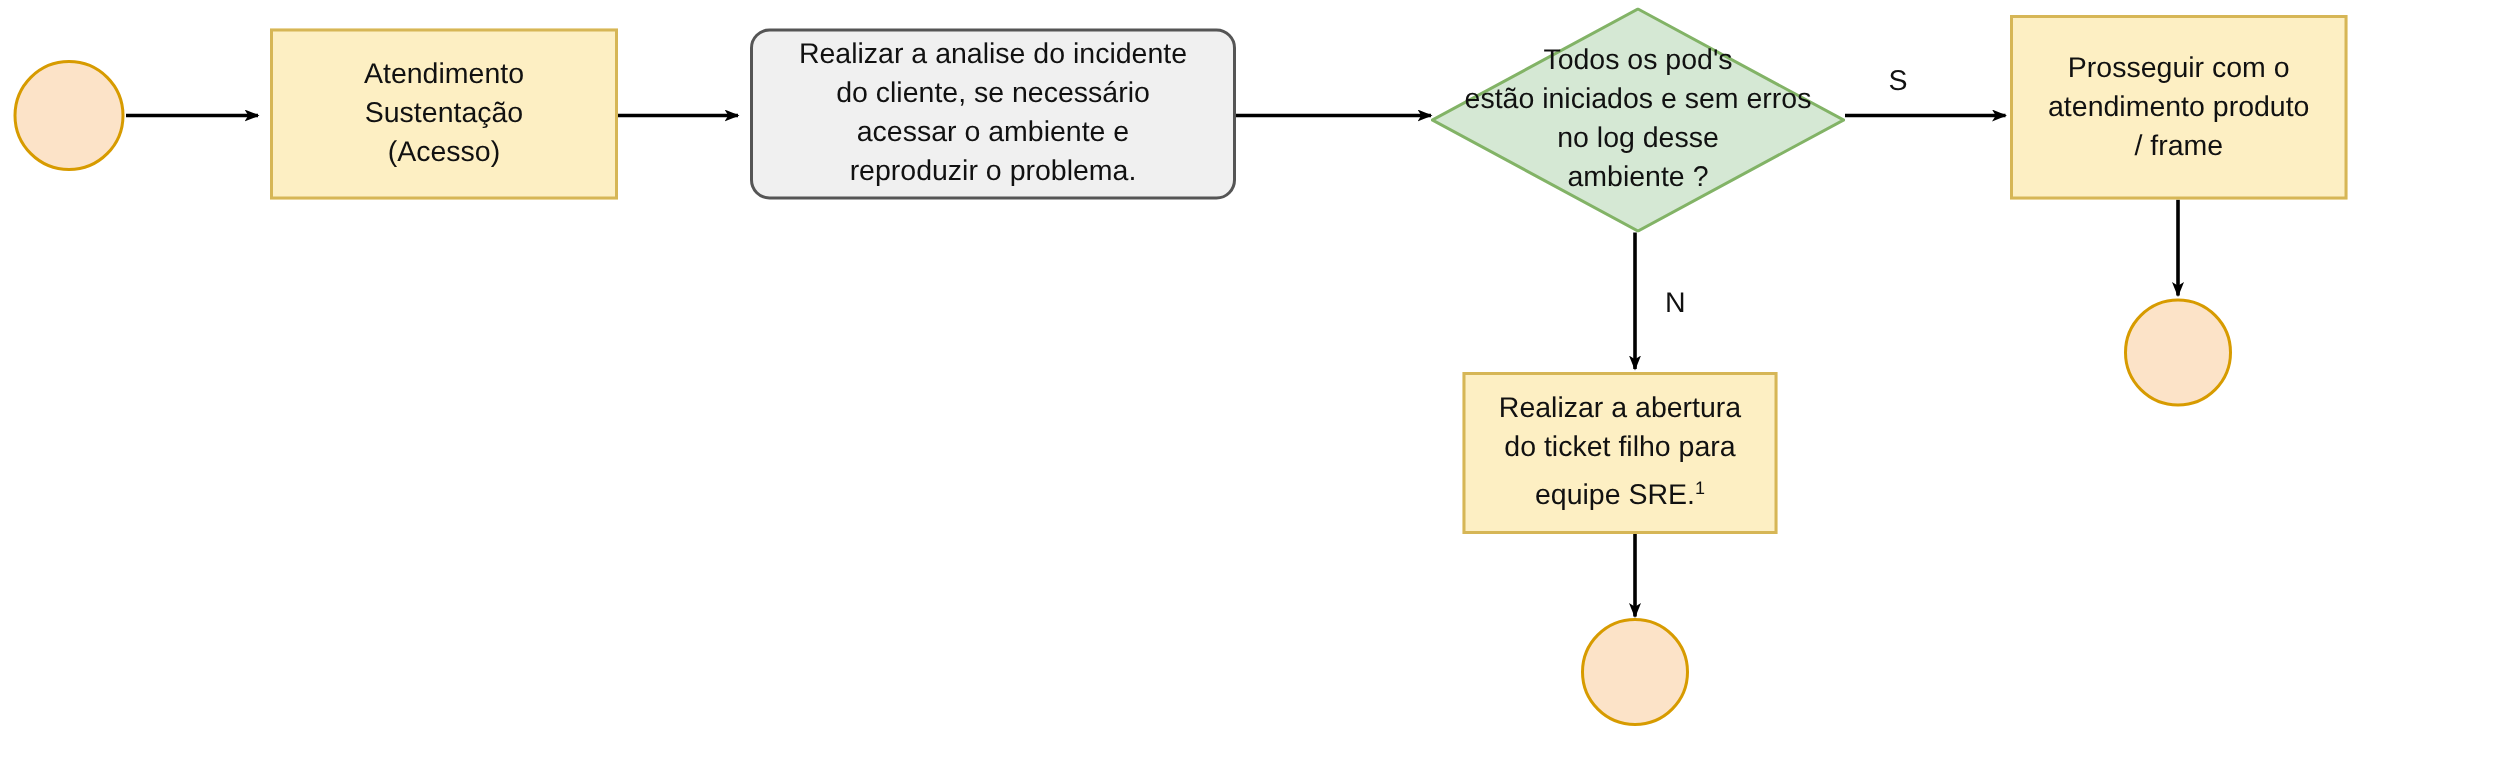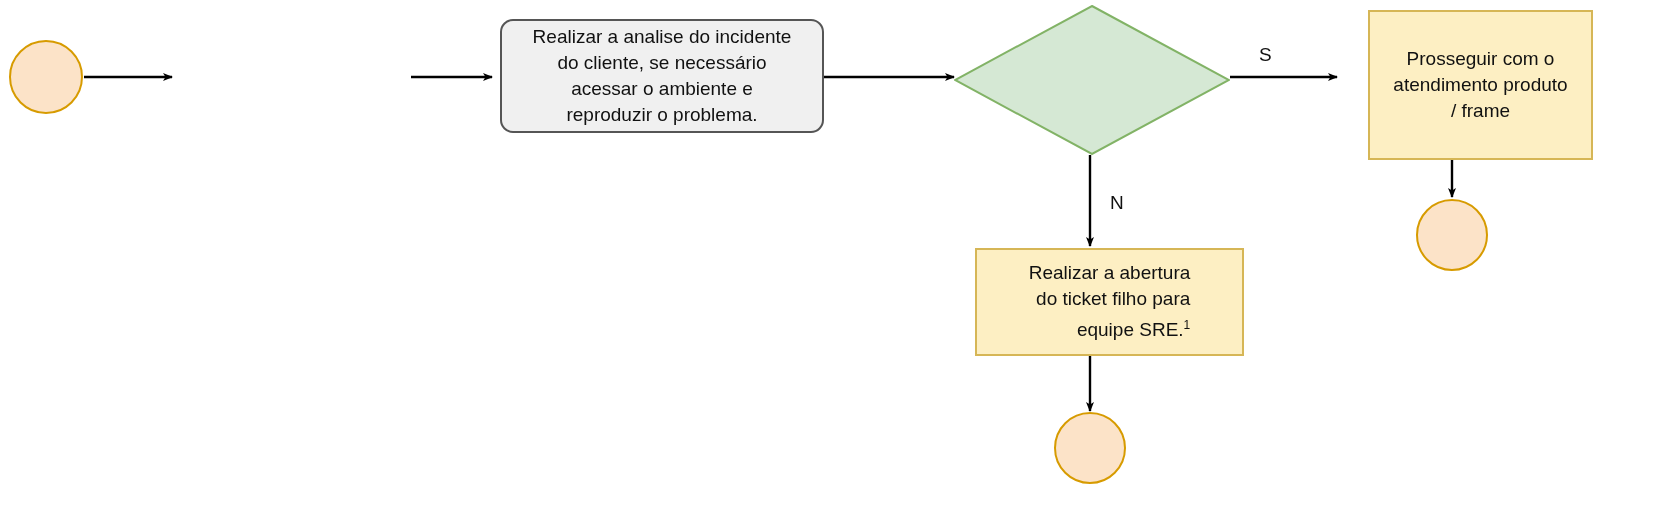--- a/index.html
+++ b/index.html
@@ -105,41 +105,50 @@
 
     <line x1="1452" y1="133" x2="1452" y2="197" stroke="#000000" stroke-width="2.4" marker-end="url(#arrowhead)"></line>
 
     <line x1="1090" y1="356" x2="1090" y2="411" stroke="#000000" stroke-width="2.4" marker-end="url(#arrowhead)"></line>
   </svg>
 
   <div class="node node-terminator" style="left:9px; top:40px; width:74px; height:74px;">
     <span></span>
   </div>
 
+  <div class="node node-process" style="left:180px; top:19px; width:232px; height:114px;">
+    <span>Atendimento
+Sustentação
+(Acesso)</span>
+  </div>
 
   <div class="node node-rounded" style="left:500px; top:19px; width:324px; height:114px;">
     <span>Realizar a analise do incidente
 do cliente, se necessário
 acessar o ambiente e
 reproduzir o problema.</span>
   </div>
 
   <div class="node node-decision" style="left:954px; top:5px; width:276px; height:150px;">
     <svg class="diamond-svg" viewBox="0 0 276 150" preserveAspectRatio="none" xmlns="http://www.w3.org/2000/svg">
       <polygon points="138,1 275,75 138,149 1,75" fill="#d5e8d4" stroke="#82b366" stroke-width="2"></polygon>
     </svg>
+    <span class="diamond-label">Todos os pod's
+estão iniciados e sem erros
+no log desse
+ambiente ?</span>
   </div>
 
-  <div class="node node-process" style="left:1340px; top:10px; width:225px; height:150px;margin-left:28px;">
+  <div class="node node-process" style="left:1340px; top:10px; width:225px; height:123px;">
     <span>Prosseguir com o
 atendimento produto
 / frame</span>
   </div>
 
-  <div class="node node-process" style="left:975px; top:248px; width:269px; height:108px;text-align:right;">
+  <div class="node node-process" style="left:975px; top:248px; width:210px; height:108px;">
     <span><span>Realizar a abertura
 do ticket filho para
 equipe SRE.</span><span class="sup">1</span></span>
   </div>
 
   <div class="node node-terminator" style="left:1416px; top:199px; width:72px; height:72px;">
     <span></span>
   </div>
 
   <div class="node node-terminator" style="left:1054px; top:412px; width:72px; height:72px;">

